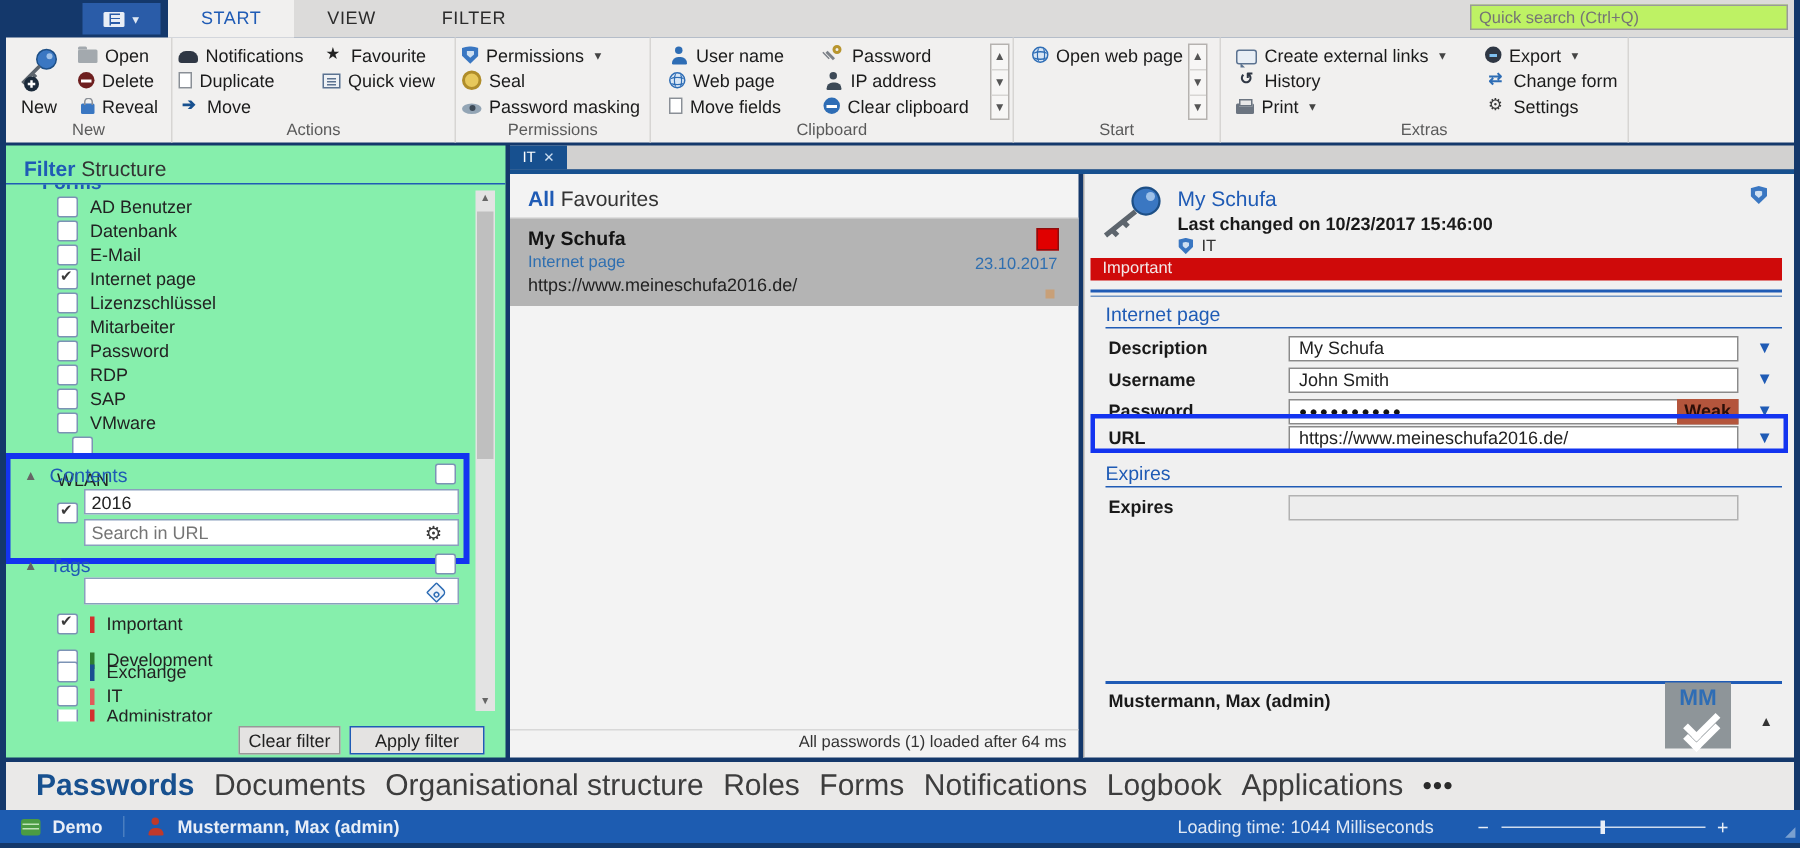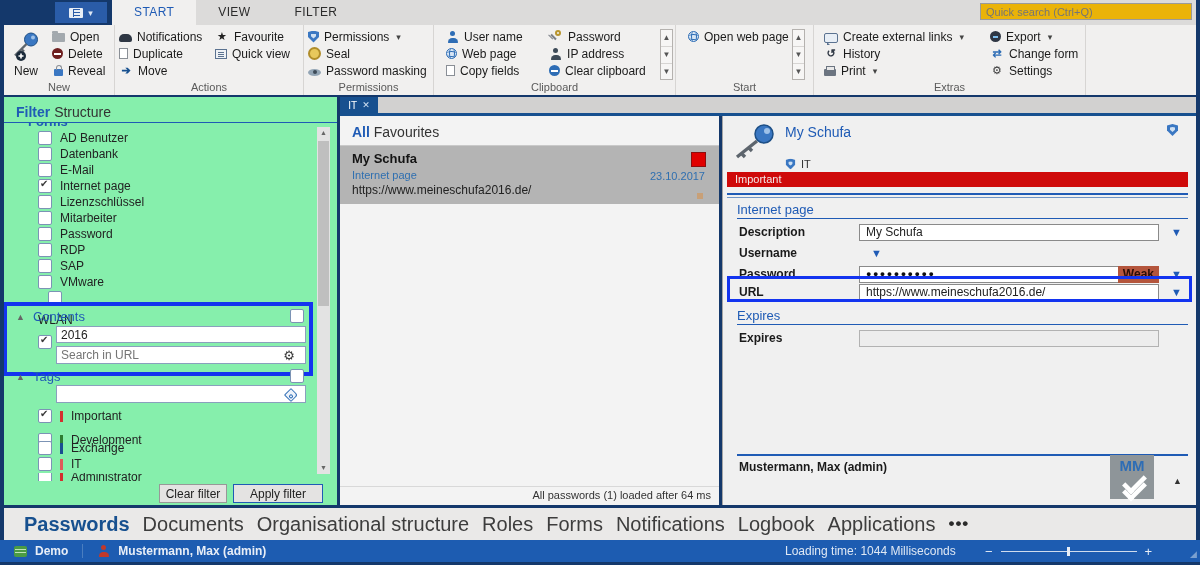--- a/index.html
+++ b/index.html
@@ -6,21 +6,21 @@
   body{width:1200px;height:565px;background:#14386b;font-family:"Liberation Sans",sans-serif;position:relative;overflow:hidden;-webkit-font-smoothing:antialiased;}
   .abs{position:absolute;}
   
   .tabstrip{position:absolute;left:112px;top:0;width:1084px;height:25px;background:#dcdbda;display:flex;align-items:stretch;}
   .appbtn{position:absolute;left:55px;top:2px;width:52px;height:21px;background:#2a5ca8;display:flex;align-items:center;justify-content:center;gap:5px;cursor:pointer;}
   .appbtn .winicon{width:14px;height:10px;background:#e8eef6;border-radius:1px;position:relative;}
   .appbtn .winicon::after{content:"";position:absolute;left:4px;top:1px;bottom:1px;width:6px;border-left:1px solid #2a5ca8;background:repeating-linear-gradient(#2a5ca8 0 1px,transparent 1px 3px);}
   .appbtn .caret{color:#dfe8f4;font-size:9px;}
   .rtab{line-height:25px;padding:0 22px;font-size:12px;color:#2b2b2b;letter-spacing:.4px;cursor:pointer;}
   .rtab.active{background:#f1f0ef;color:#1f5bb5;}
-  .qsearch{position:absolute;right:8px;top:3px;width:200px;height:15px;background:#eab308;border:1px solid #9a9a9a;font-size:11px;color:#555;padding:0 5px;font-family:"Liberation Sans",sans-serif;}
+  .qsearch{position:absolute;right:8px;top:3px;width:200px;height:15px;background:#bef264;border:1px solid #9a9a9a;font-size:11px;color:#555;padding:0 5px;font-family:"Liberation Sans",sans-serif;}
   
   .ribbon{position:absolute;left:4px;top:25px;width:1192px;height:70px;background:#f1f0ef;display:flex;}
   .rgroup{position:relative;border-right:1px solid #d7d5d3;height:100%;box-sizing:border-box;flex:none;}
   .glabel{position:absolute;bottom:0;left:0;right:0;text-align:center;font-size:11px;color:#5a5a5a;height:14px;}
   .rcols{display:flex;padding-top:3px;}
   .rcol{display:flex;flex-direction:column;}
   .rbtn{display:flex;align-items:center;gap:5px;height:17px;padding:0 4px;font-size:12px;color:#1b1b1b;white-space:nowrap;cursor:pointer;}
   .rbtn .dd{font-size:9px;color:#444;margin-left:2px;}
   .bigbtn{width:44px;display:flex;flex-direction:column;align-items:center;padding-top:4px;cursor:pointer;font-size:12px;color:#1b1b1b;gap:2px;}
   .spincol{width:13px;border:1px solid #b5b2af;display:flex;flex-direction:column;margin:1px 2px 0 4px;height:51px;box-sizing:border-box;background:#f7f6f5;}
@@ -249,21 +249,21 @@
         <div class="rbtn">
             <span class="i i-person"></span>
             <span>User name</span>
           </div>
         <div class="rbtn">
             <span class="i i-globe"></span>
             <span>Web page</span>
           </div>
         <div class="rbtn">
             <span class="i i-page"></span>
-            <span>Copy fields</span>
+            <span>Move fields</span>
           </div>
       </div>
       <div class="rcol" style="width:112px;">
         <div class="rbtn">
             <span class="i i-key"></span>
             <span>Password</span>
           </div>
         <div class="rbtn">
             <span class="i i-person" style="color:#3d4a57;"></span>
             <span>IP address</span>
@@ -470,20 +470,21 @@
   <div class="mfooter">All passwords (1) loaded after 64 ms</div>
 </div>
 
 <div class="dpanel">
   <svg class="abs" style="left:8px;top:8px;" width="46" height="36" viewBox="0 0 46 36">
     <path d="M26 17 L6 33 M10 29 L14 33 M17 23 L21 27" stroke="#5d656d" stroke-width="3.4" fill="none"></path>
     <circle cx="33" cy="10" r="9" fill="#3a77c2" stroke="#1d4f86" stroke-width="1.5"></circle>
     <circle cx="36" cy="7" r="3" fill="#9ec1e8"></circle>
   </svg>
   <div class="dtitle">My Schufa</div>
+  <div class="dchanged">Last changed on 10/23/2017 15:46:00</div>
   <div class="dorg">
     <span class="i i-shield" style="transform:scale(.9);"></span>
     <span>IT</span>
   </div>
   <span class="i i-shield dshield"></span>
   <div class="dbanner">Important</div>
   <div class="dline2"></div>
   <div class="dline1"></div>
 
   <div class="dsec" style="top:86px;">Internet page</div>
@@ -491,20 +492,23 @@
 
   <div class="frow" style="top:106px;">
     <span class="flabel">Description</span>
     <span class="fbox">
         <span>My Schufa</span>
       </span>
     <span class="fdd">▼</span>
   </div>
   <div class="frow" style="top:127px;">
     <span class="flabel">Username</span>
+    <span class="fbox">
+        <span>John Smith</span>
+      </span>
     <span class="fdd">▼</span>
   </div>
   <div class="frow" style="top:148px;">
     <span class="flabel">Password</span>
     <span class="fbox">
       <span class="pwdots">●●●●●●●●●●</span>
       <span class="weak">Weak</span>
     </span>
     <span class="fdd">▼</span>
   </div>

